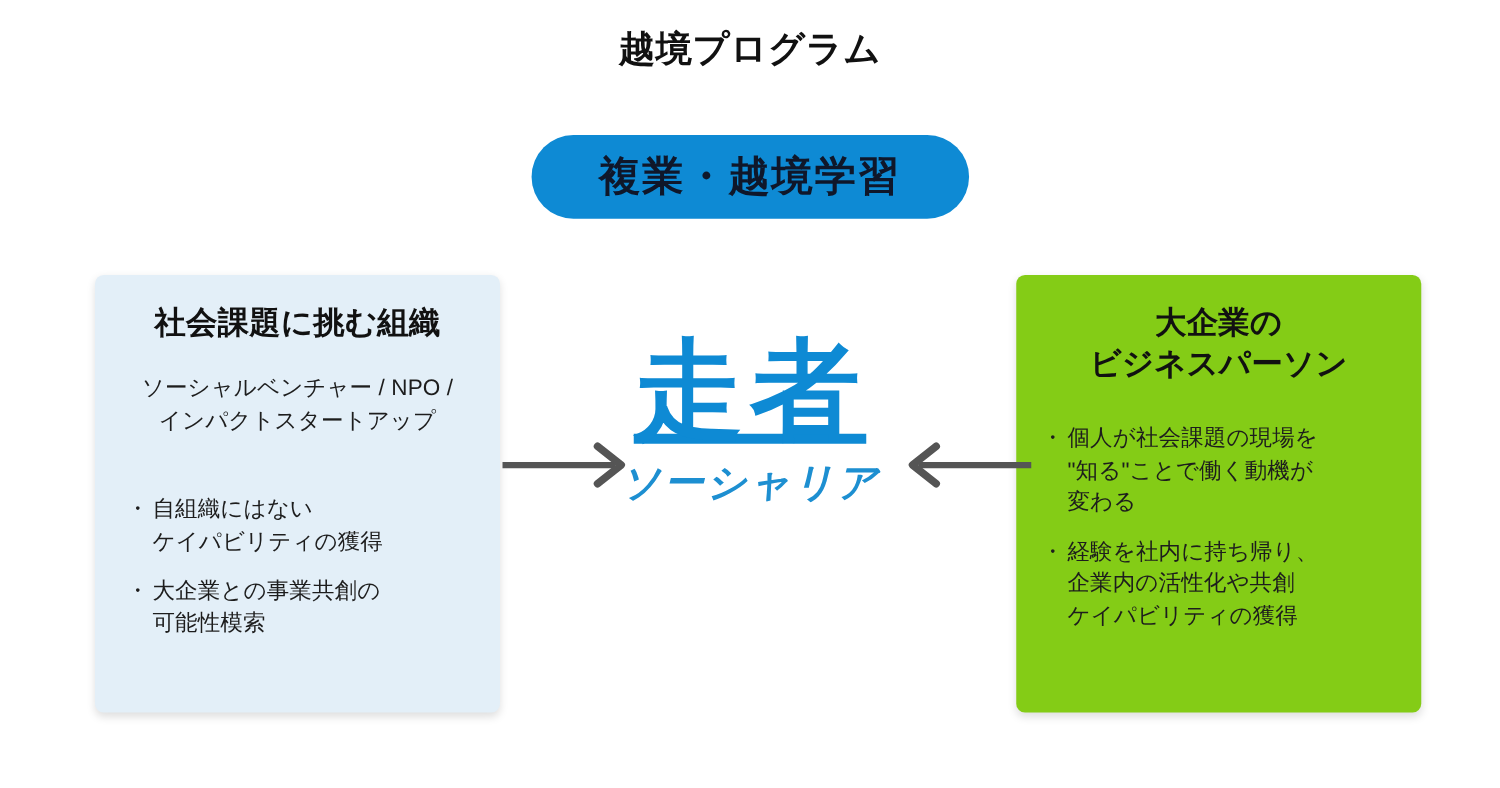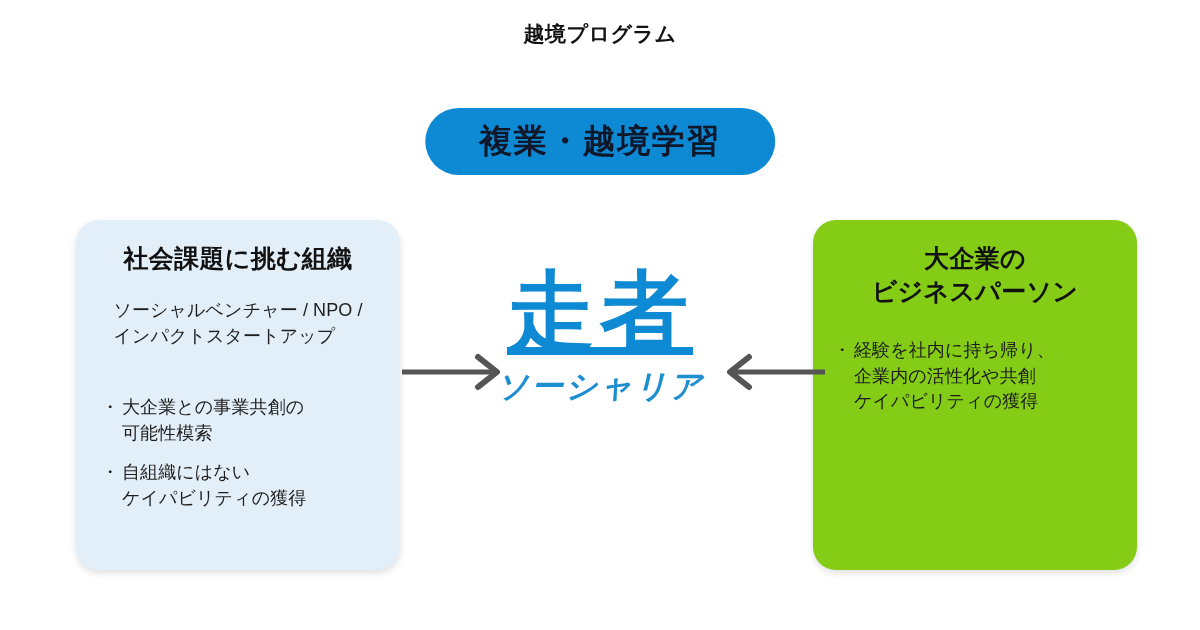--- a/index.html
+++ b/index.html
@@ -16,21 +16,21 @@
     position: relative;
   }
 
   
   .page-title {
     position: absolute;
     top: 20px;
     left: 0;
     width: 1200px;
     text-align: center;
-    font-size: 21px;
+    font-size: 29px;
     font-weight: bold;
     letter-spacing: 0.5px;
     color: #111111;
   }
 
   
   .badge {
     position: absolute;
     top: 108px;
     left: 50%;
@@ -45,21 +45,21 @@
     white-space: nowrap;
     line-height: 1.18;
   }
 
   
   .card {
     position: absolute;
     top: 220px;
     width: 324px;
     height: 350px;
-    border-radius: 23px;
+    border-radius: 7px;
     box-sizing: border-box;
     box-shadow: 0 3px 7px rgba(0,0,0,0.13);
     padding: 22px 16px 18px 16px;
     display: flex;
     flex-direction: column;
     align-items: center;
   }
   .card-left {
     left: 76px;
     background: #e3eff8;
@@ -76,20 +76,21 @@
     text-align: center;
     line-height: 1.32;
     letter-spacing: 0.3px;
     margin: 0;
     white-space: pre-line;
   }
 
   .card-sub {
     font-size: 18px;
     color: #1d1d1d;
+    text-align: center;
     line-height: 1.45;
     margin-top: 22px;
     white-space: pre-line;
     letter-spacing: 0.1px;
   }
 
   .bullet-list {
     list-style: none;
     margin: 0;
     padding: 0;
@@ -160,31 +161,34 @@
 
 <div class="page-title">越境プログラム</div>
 
 <div class="badge">複業・越境学習</div>
 
 <div class="card card-left">
   <div class="card-heading">社会課題に挑む組織</div>
   <div class="card-sub">ソーシャルベンチャー / NPO /
 インパクトスタートアップ</div>
   <ul class="bullet-list bullets-left">
+    <li class="bullet-item">自組織にはない
+ケイパビリティの獲得</li>
     <li class="bullet-item">大企業との事業共創の
 可能性模索</li>
-    <li class="bullet-item">自組織にはない
-ケイパビリティの獲得</li>
   </ul>
 </div>
 
 <div class="card card-right">
   <div class="card-heading">大企業の
 ビジネスパーソン</div>
   <ul class="bullet-list bullets-right">
+    <li class="bullet-item">個人が社会課題の現場を
+"知る"ことで働く動機が
+変わる</li>
     <li class="bullet-item">経験を社内に持ち帰り、
 企業内の活性化や共創
 ケイパビリティの獲得</li>
   </ul>
 </div>
 
 <div class="logo">
   <div class="logo-main">走者</div>
   <div class="logo-sub">ソーシャリア</div>
 </div>

